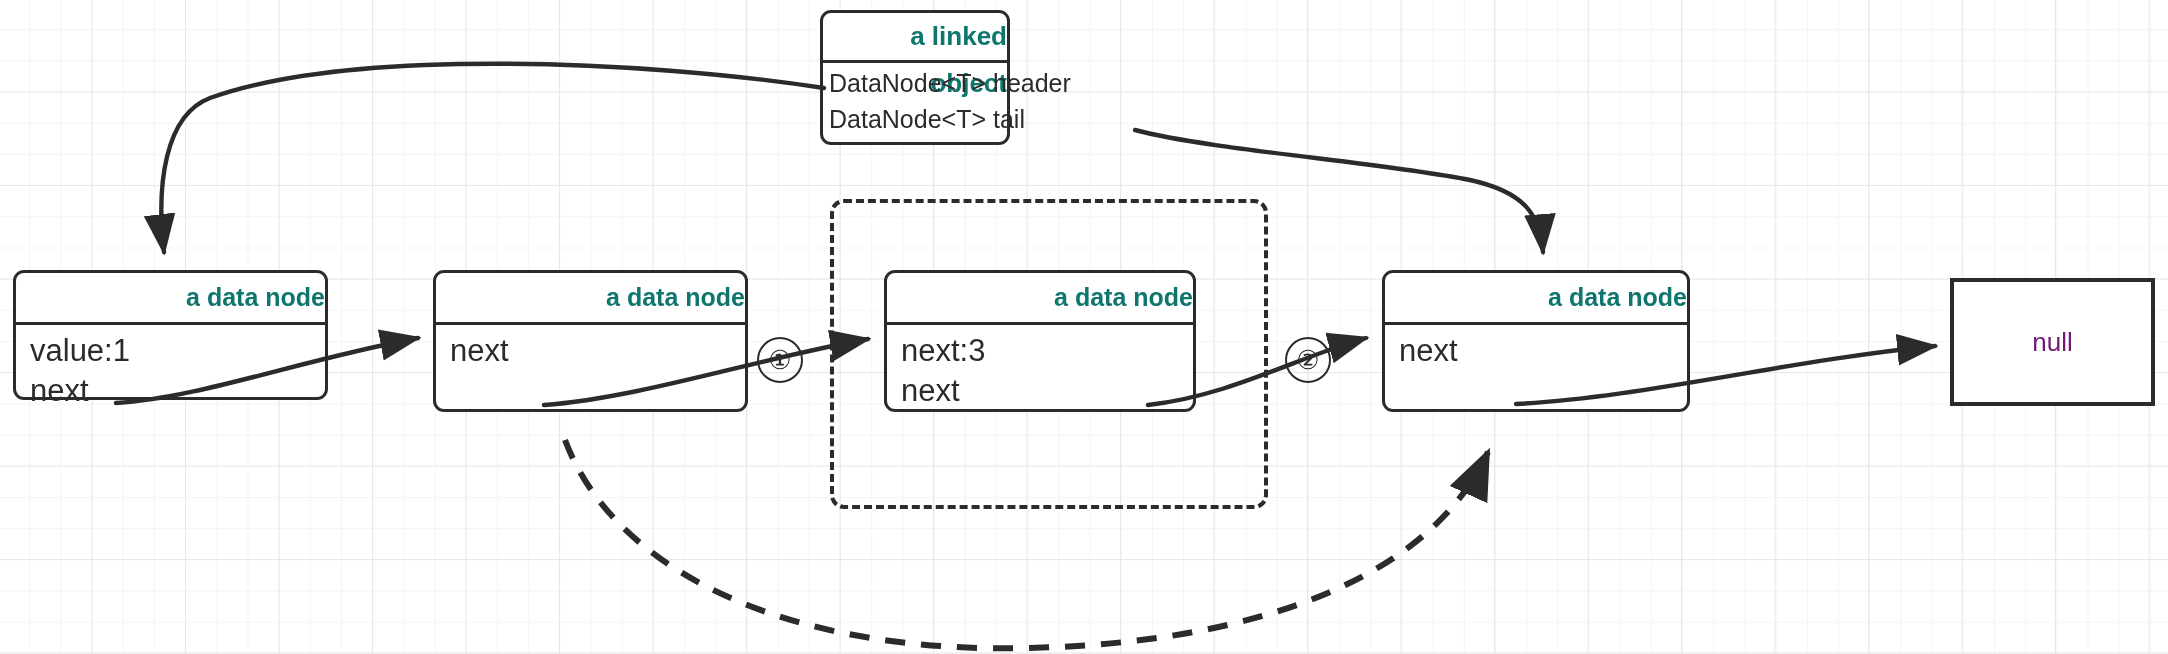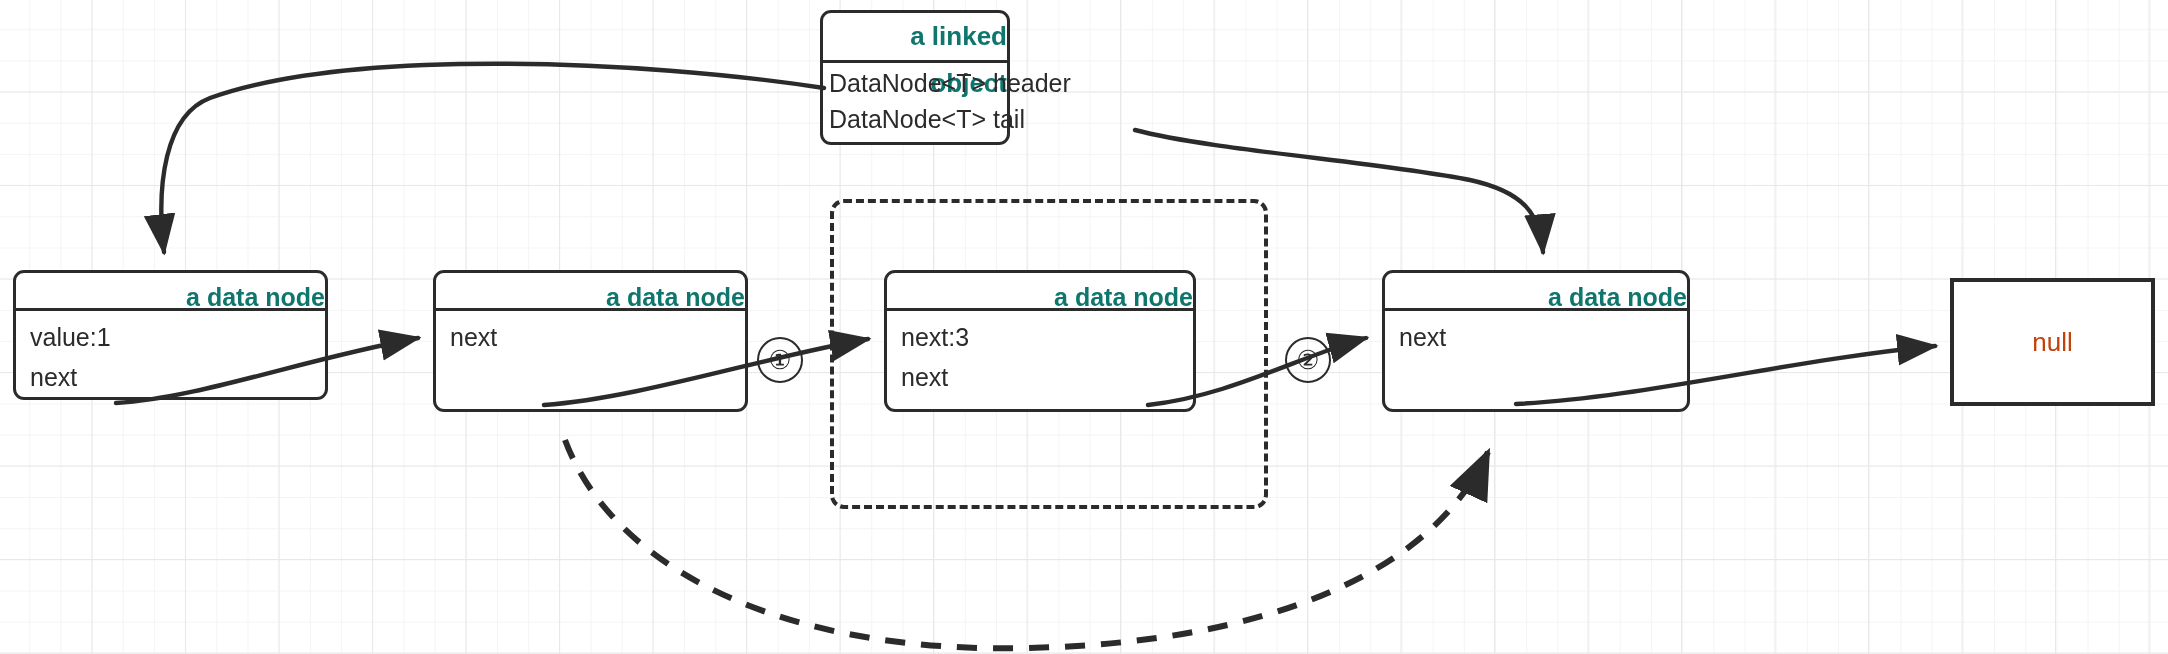--- a/index.html
+++ b/index.html
@@ -58,36 +58,36 @@
   #linked-object .box-title {
     height: 50px; line-height: 47px; font-size: 26px;
   }
   #linked-object .box-body {
     padding: 2px 0 0 6px; font-size: 25px;
   }
   #linked-object .box-body .row { line-height: 36px; }
 
   
   .data-node .box-title {
-    height: 38px; line-height: 49px; font-size: 25px;
+    height: 52px; line-height: 49px; font-size: 25px;
   }
   .data-node .box-body {
-    padding: 6px 0 0 14px; font-size: 25px;
+    padding: 6px 0 0 14px; font-size: 31px;
   }
   .data-node .box-body .row { line-height: 40px; }
 
   #node-1 { left: 13px;   top: 270px; width: 315px; height: 130px; }
   #node-2 { left: 433px;  top: 270px; width: 315px; height: 142px; }
   #node-3 { left: 884px;  top: 270px; width: 312px; height: 142px; }
   #node-4 { left: 1382px; top: 270px; width: 308px; height: 142px; }
 
   #null-box {
     left: 1950px; top: 278px; width: 205px; height: 128px;
     display: flex; align-items: center; justify-content: center;
-    font-size: 26px; color: #c2410c;
+    font-size: 26px; color: #701a75;
   }
 
   
   #dashed-group {
     position: absolute;
     left: 830px; top: 199px; width: 438px; height: 310px;
     box-sizing: border-box;
     border: 4px dashed #2b2b2b;
     border-radius: 14px;
     z-index: 2;

